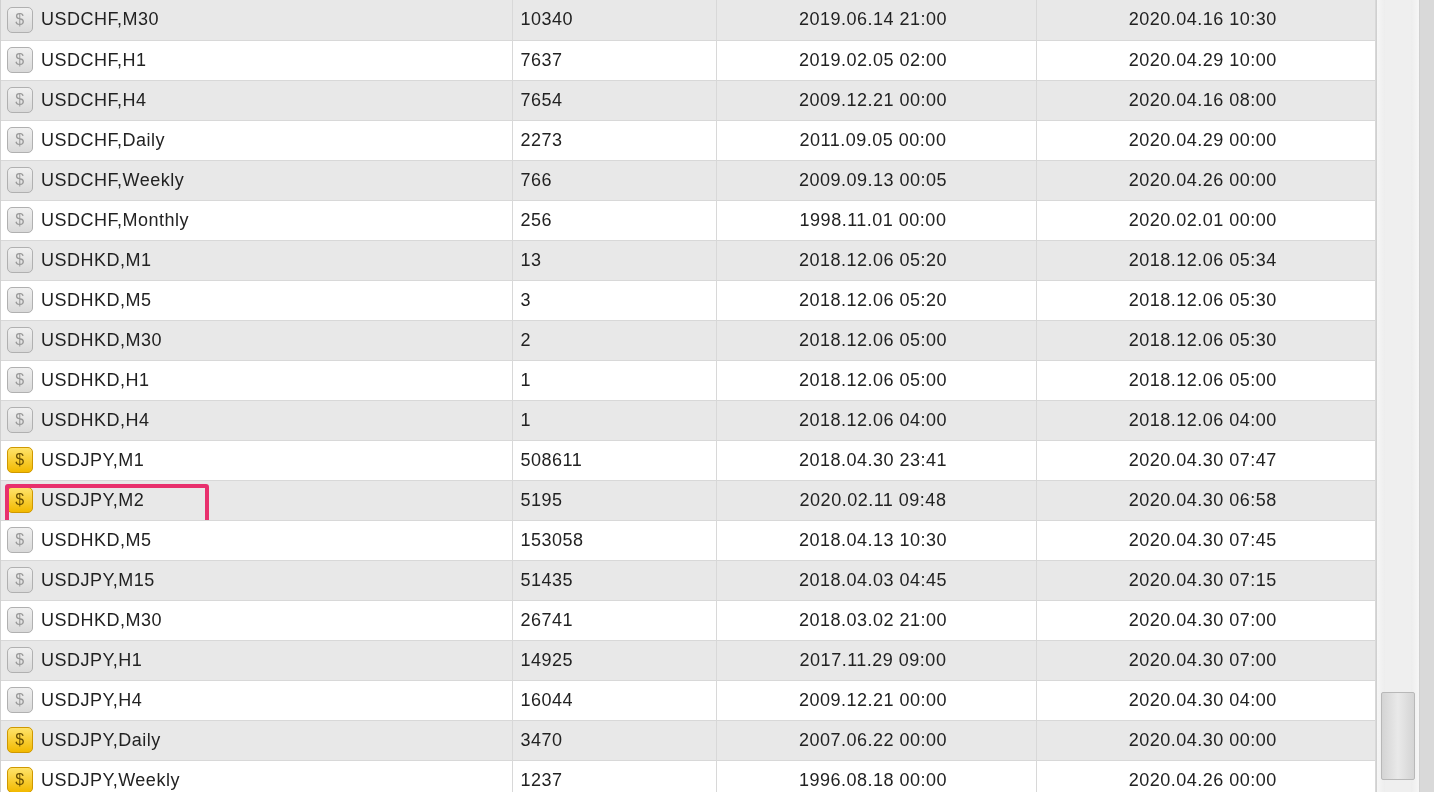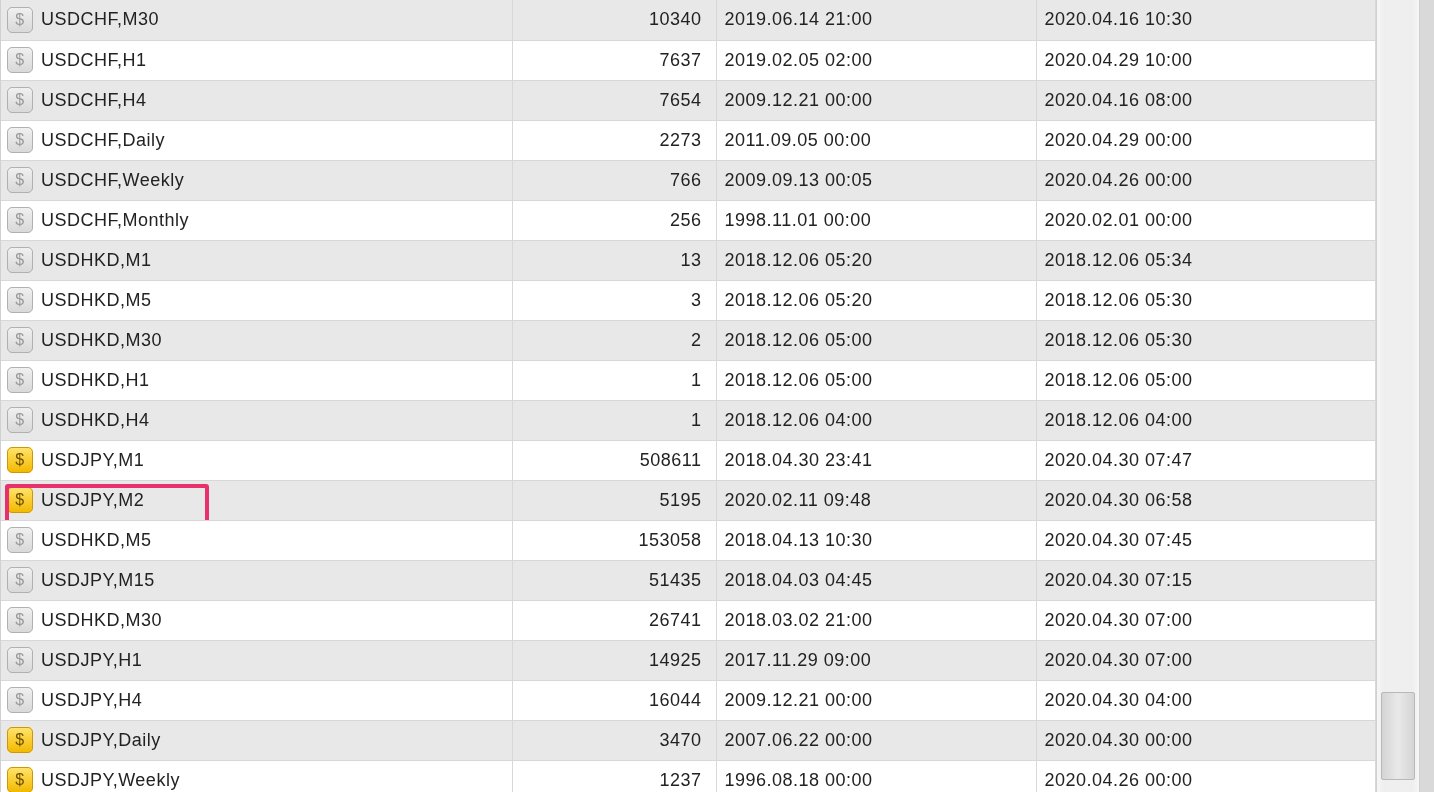--- a/index.html
+++ b/index.html
@@ -44,25 +44,25 @@
     padding: 0 8px;
     white-space: nowrap;
     overflow: hidden;
     color: #222;
     vertical-align: middle;
   }
   td.symcell {
     padding-left: 6px;
   }
   td.num {
-    text-align: right;
+    text-align: left;
     padding-right: 14px;
   }
   td.date {
-    text-align: left;
+    text-align: center;
     padding-right: 14px;
   }
   .sym-wrap {
     display: flex;
     align-items: center;
     gap: 8px;
     position: relative;
   }
   .icon {
     width: 26px;

